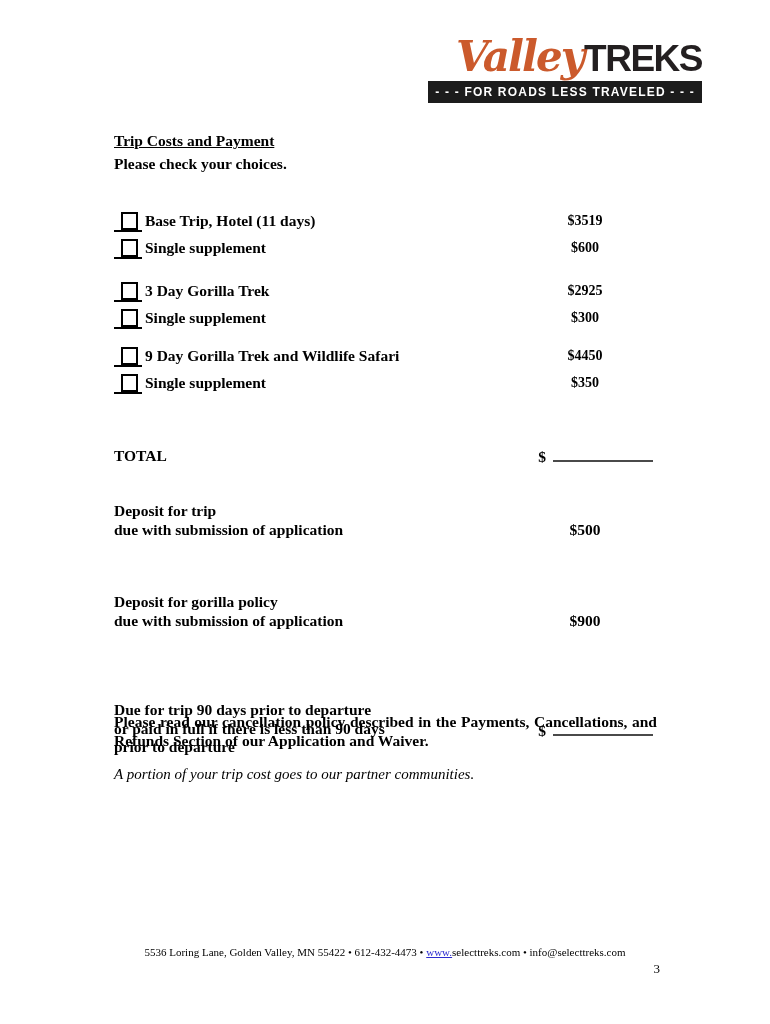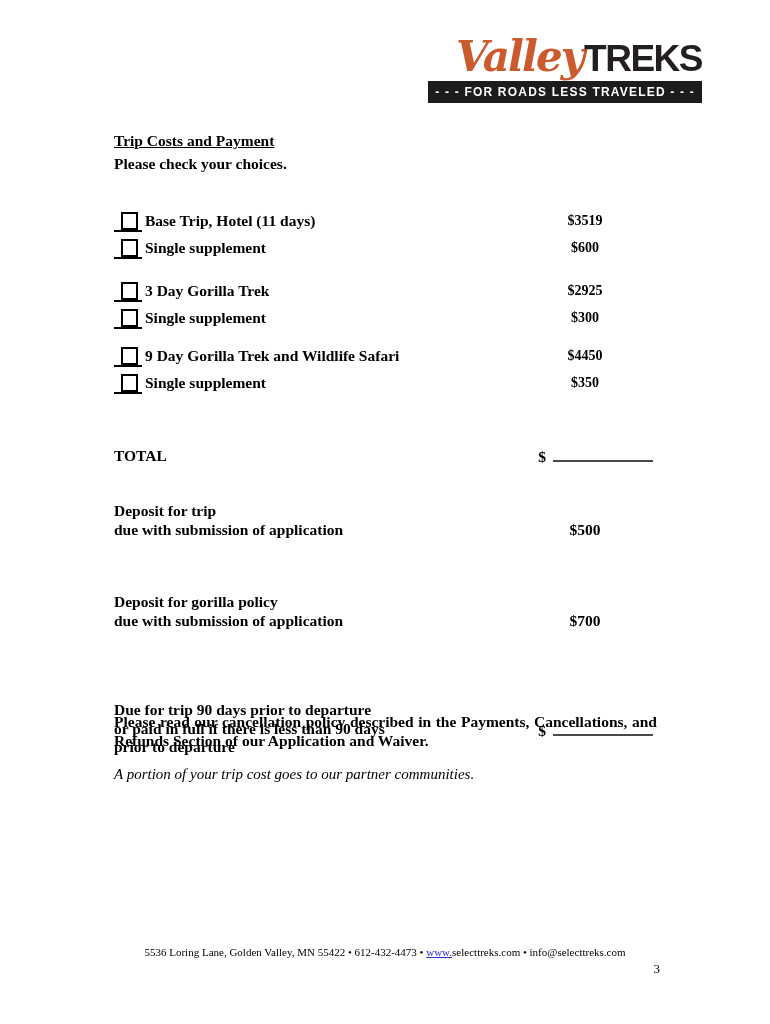--- a/index.html
+++ b/index.html
@@ -138,21 +138,21 @@
 
   <div class="abs rel b lines" style="top:482px;">
     <div>Deposit for trip</div>
     <div>due with submission of application</div>
     <span class="dep-price">$500</span>
   </div>
 
   <div class="abs rel b lines" style="top:536px;">
     <div>Deposit for gorilla policy</div>
     <div>due with submission of application</div>
-    <span class="dep-price">$700</span>
+    <span class="dep-price">$900</span>
   </div>
 
   <div class="abs rel b lines" style="top:607px;">
     <div>Due for trip 90 days prior to departure</div>
     <div>or paid in full if there is less than 90 days</div>
     <div>prior to departure</div>
     <span class="dollar-line fb-dollar">
       <span>$</span><span class="uline"></span>
     </span>
   </div>

